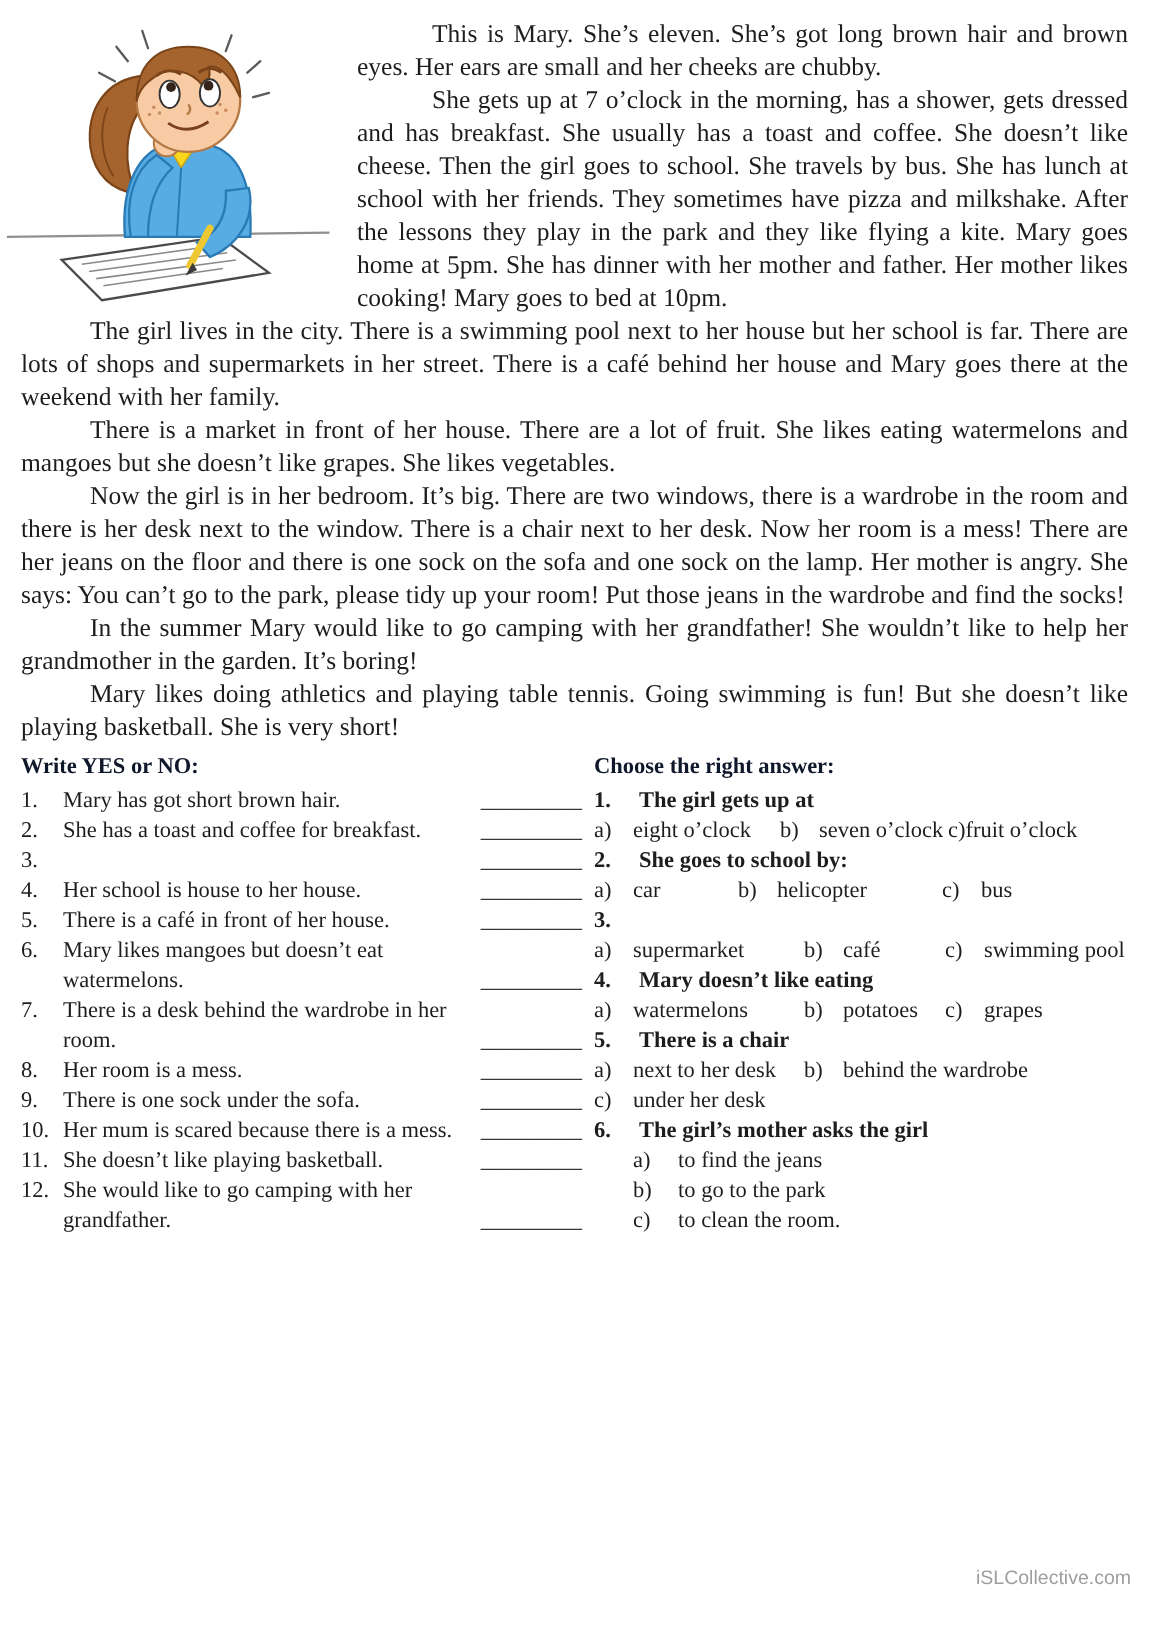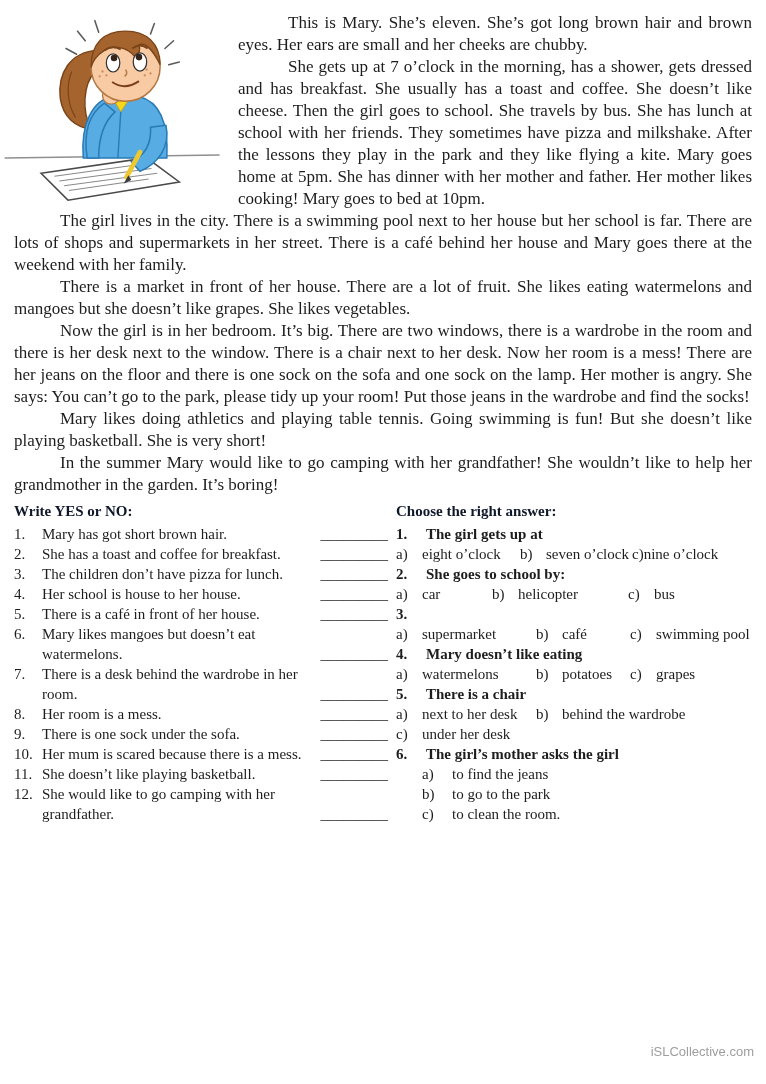--- a/index.html
+++ b/index.html
@@ -115,42 +115,41 @@
       </g>
     </svg>
   </div>
 
   <div class="story">
     <p class="ind-wrap">This is Mary. She’s eleven. She’s got long brown hair and brown eyes. Her ears are small and her cheeks are chubby.</p>
     <p class="ind-wrap">She gets up at 7 o’clock in the morning, has a shower, gets dressed and has breakfast. She usually has a toast and coffee. She doesn’t like cheese. Then the girl goes to school. She travels by bus. She has lunch at school with her friends. They sometimes have pizza and milkshake. After the lessons they play in the park and they like flying a kite. Mary goes home at 5pm. She has dinner with her mother and father. Her mother likes cooking! Mary goes to bed at 10pm.</p>
     <p class="ind">The girl lives in the city. There is a swimming pool next to her house but her school is far. There are lots of shops and supermarkets in her street. There is a café behind her house and Mary goes there at the weekend with her family.</p>
     <p class="ind">There is a market in front of her house. There are a lot of fruit. She likes eating watermelons and mangoes but she doesn’t like grapes. She likes vegetables.</p>
     <p class="ind">Now the girl is in her bedroom. It’s big. There are two windows, there is a wardrobe in the room and there is her desk next to the window. There is a chair next to her desk. Now her room is a mess! There are her jeans on the floor and there is one sock on the sofa and one sock on the lamp. Her mother is angry. She says: You can’t go to the park, please tidy up your room! Put those jeans in the wardrobe and find the socks!</p>
+    <p class="ind">In the summer Mary would like to go camping with her grandfather! She wouldn’t like to help her grandmother in the garden. It’s boring!</p>
     <p class="ind">Mary likes doing athletics and playing table tennis. Going swimming is fun! But she doesn’t like playing basketball. She is very short!</p>
-    <p class="ind">In the summer Mary would like to go camping with her grandfather! She wouldn’t like to help her grandmother in the garden. It’s boring!</p>
   </div>
 
   <div class="exercise">
 
     <div class="col-left">
       <p class="ex-heading">Write YES or NO:</p>
 
       <div class="row">
         <span class="num">1.</span>
         <span class="txt">Mary has got short brown hair.</span>
         <span class="blank">_________</span>
       </div>
       <div class="row">
         <span class="num">2.</span>
         <span class="txt">She has a toast and coffee for breakfast.</span>
         <span class="blank">_________</span>
       </div>
       <div class="row">
         <span class="num">3.</span>
-        <span class="txt">The children don’t have pizza for lunch.</span>
         <span class="blank">_________</span>
       </div>
       <div class="row">
         <span class="num">4.</span>
         <span class="txt">Her school is house to her house.</span>
         <span class="blank">_________</span>
       </div>
       <div class="row">
         <span class="num">5.</span>
         <span class="txt">There is a café in front of her house.</span>
@@ -205,21 +204,21 @@
           <span class="opt o1">
               <span class="ok">a)</span>
               <span>eight o’clock</span>
             </span>
           <span class="opt o2">
               <span class="ok">b)</span>
               <span>seven o’clock</span>
             </span>
           <span class="opt o3">
               <span class="ok nospace">c)</span>
-              <span>nine o’clock</span>
+              <span>fruit o’clock</span>
             </span>
         </div>
       </div>
 
       <div class="q q2">
         <div class="qt">
           <span class="qnum">2.</span>
           <span class="qtitle">She goes to school by:</span>
         </div>
         <div class="opts">

